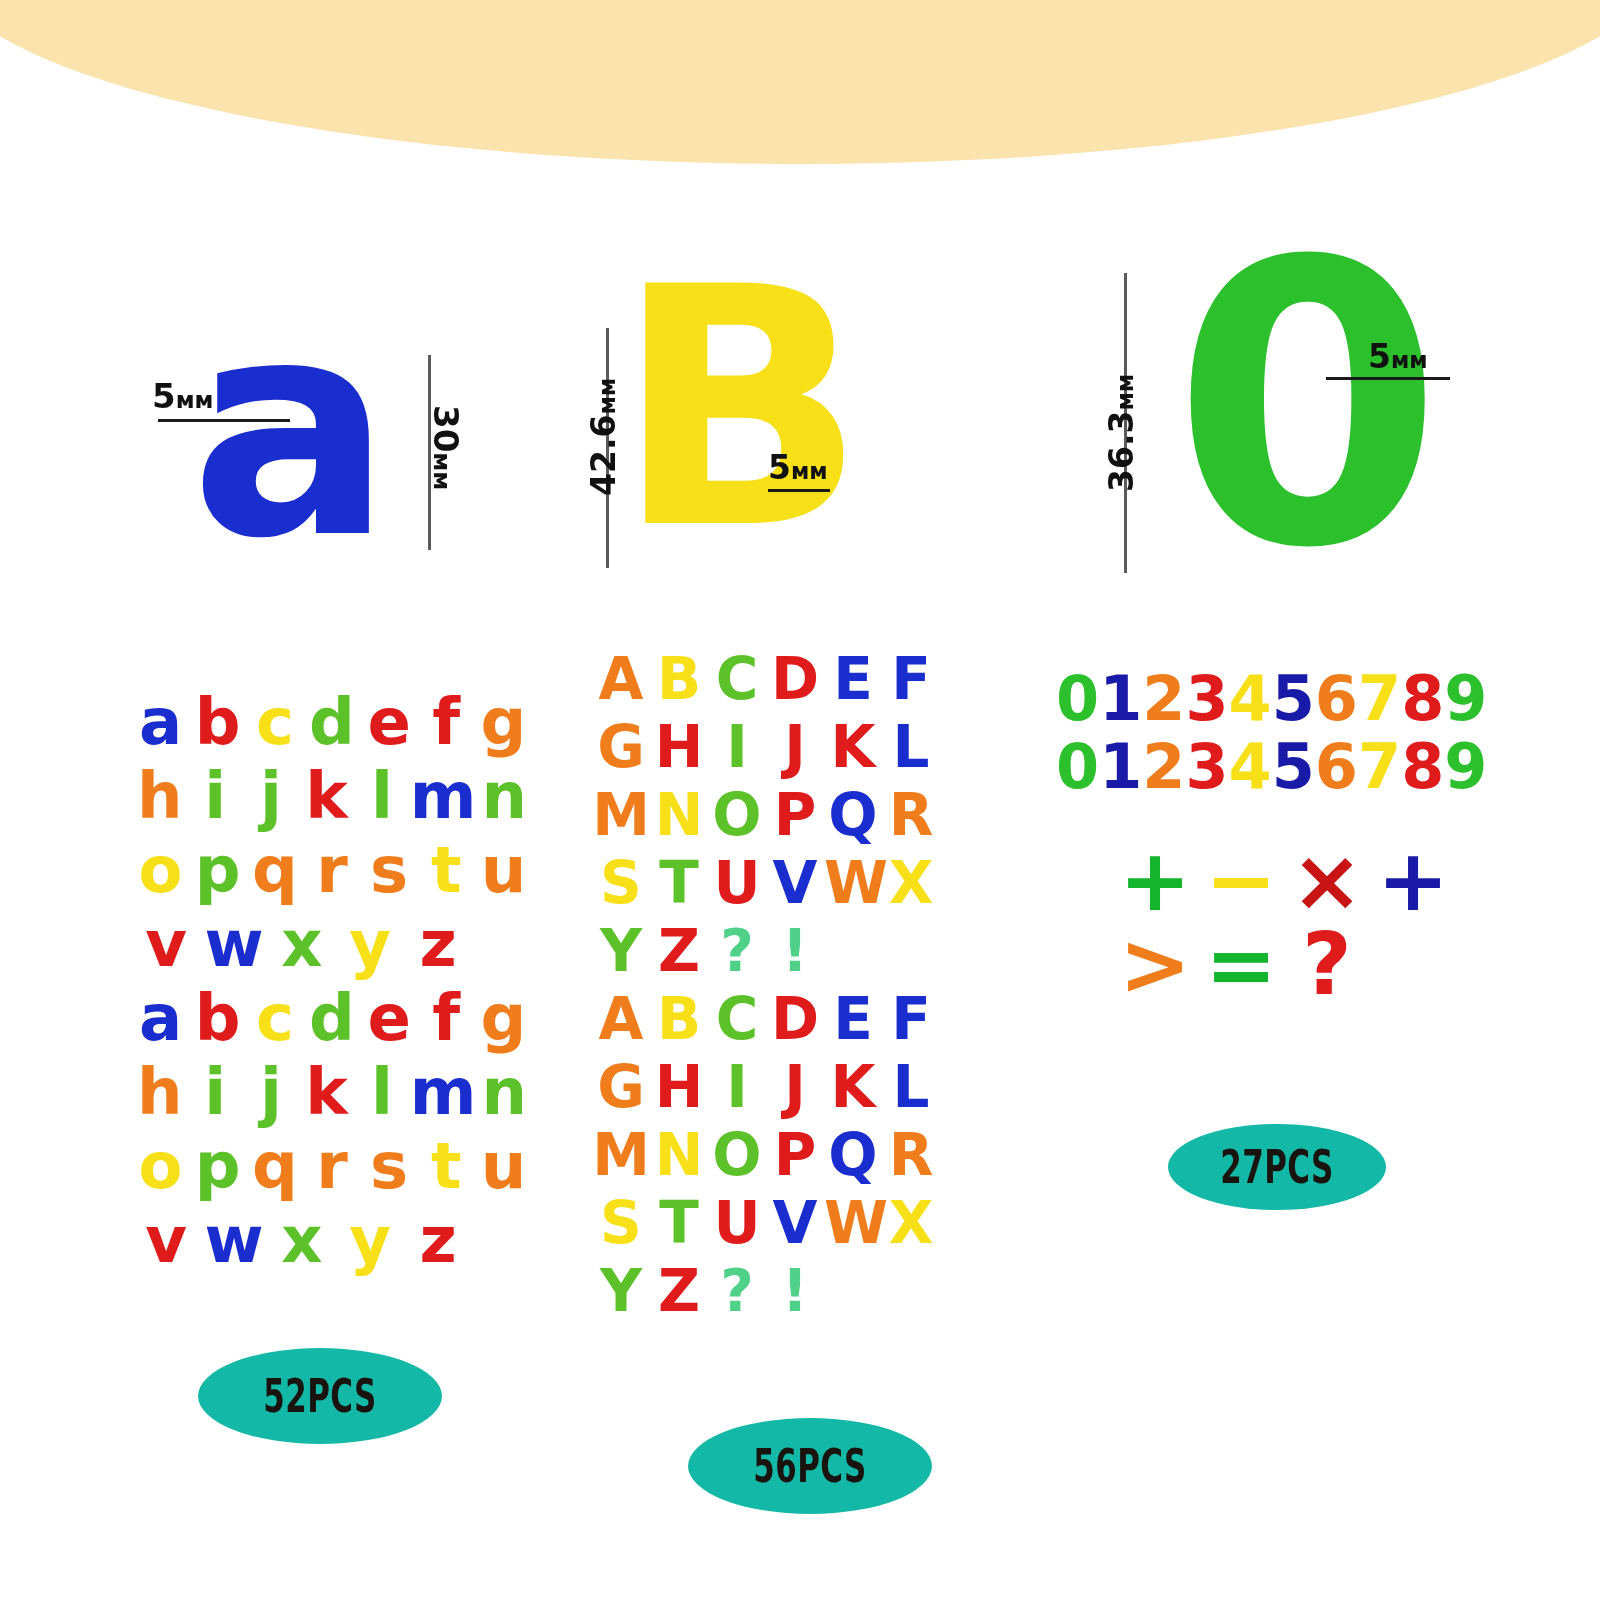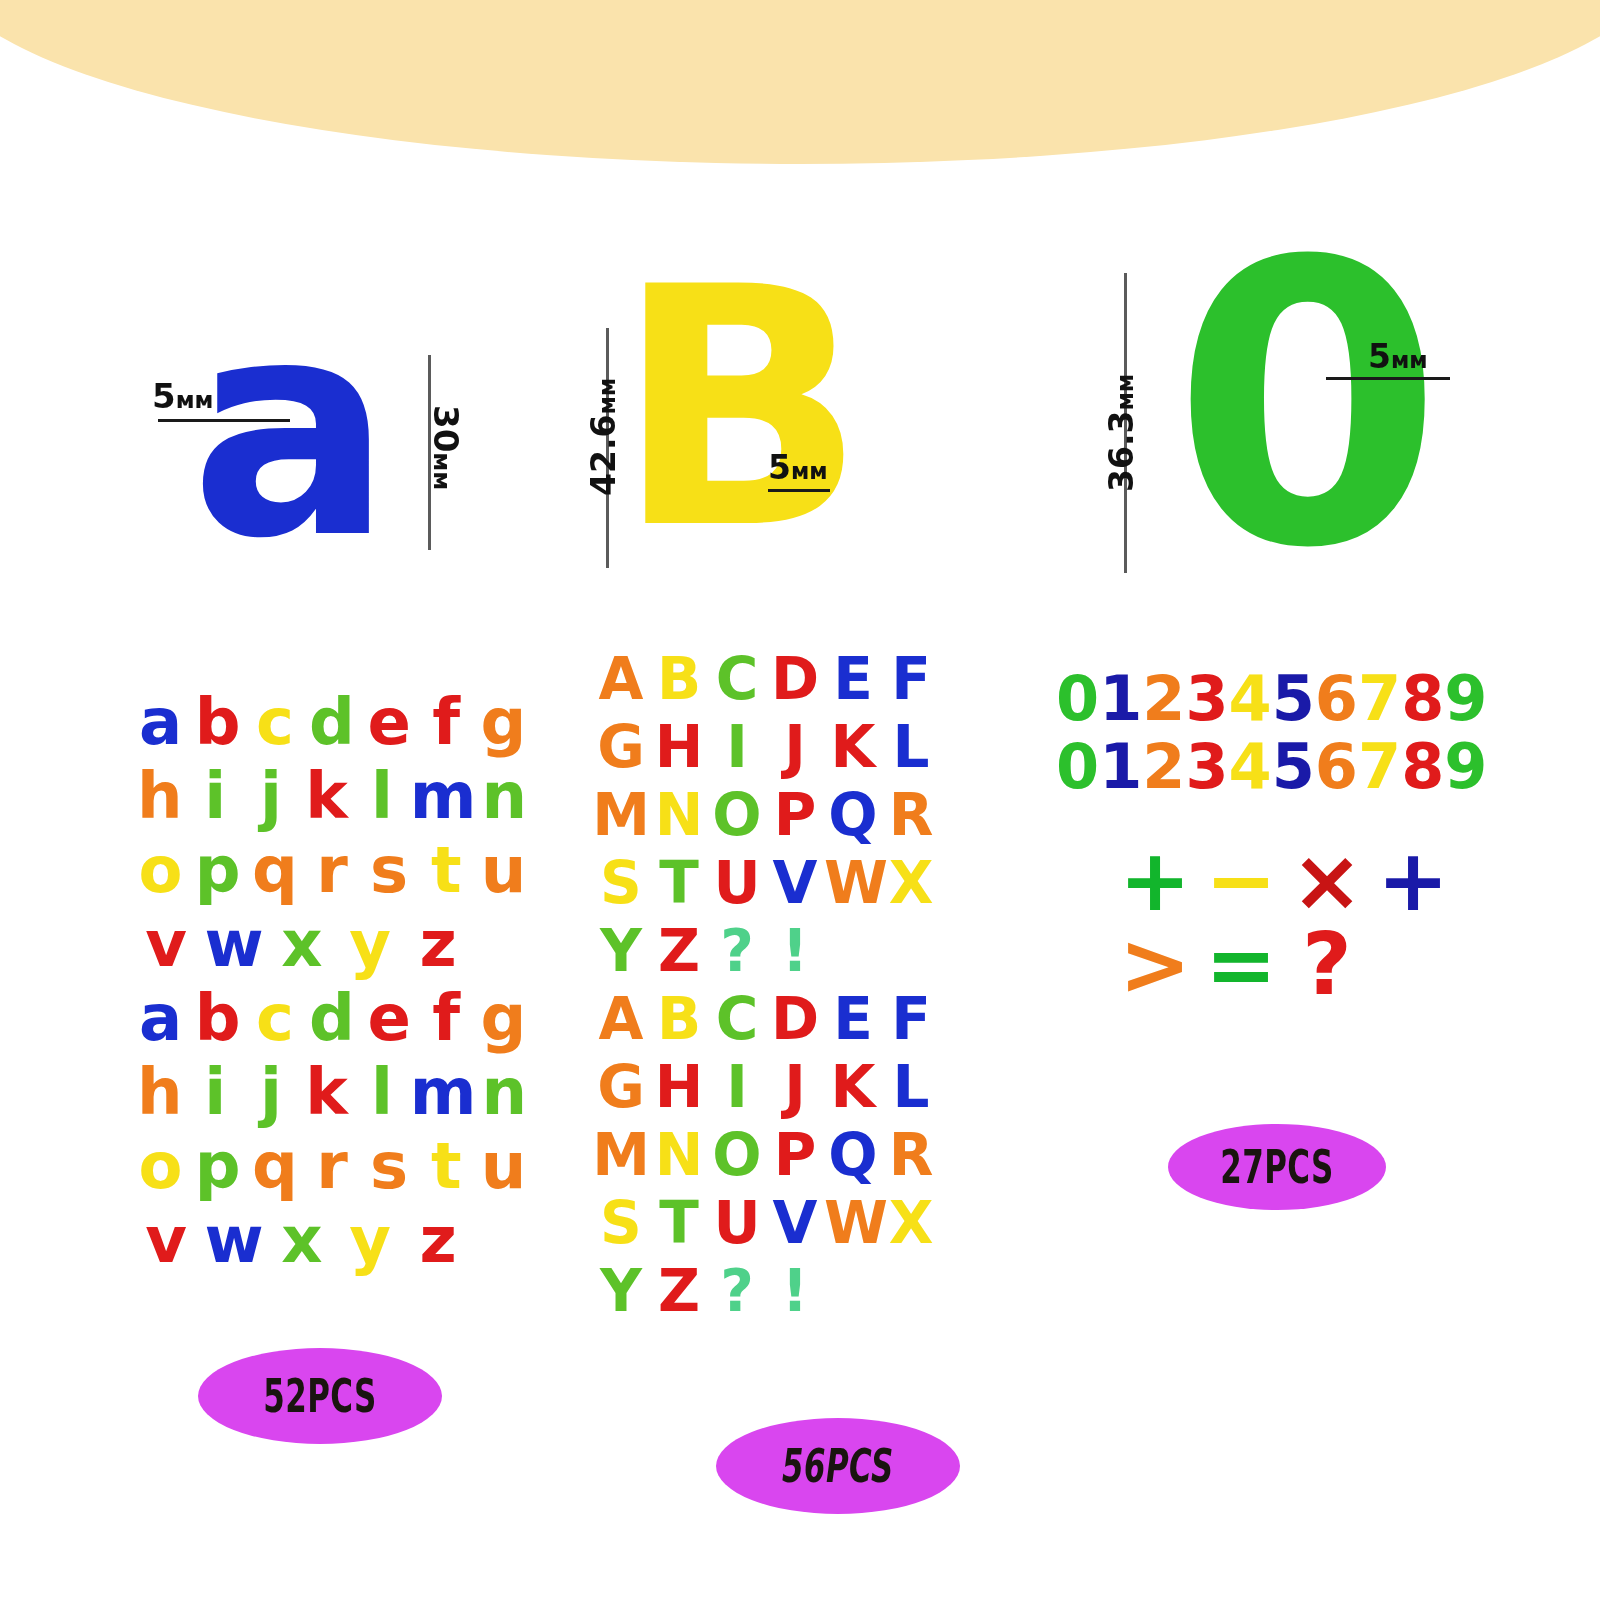--- a/index.html
+++ b/index.html
@@ -120,21 +120,21 @@
   .syms .cell {
     font-size: 86px;
     width: 86px;
     line-height: 0.95;
   }
   .syms .grid-row { margin-bottom: 2px; }
 
   
   .pcs-badge {
     position: absolute;
-    background: #d946ef;
+    background: #14b8a6;
     border-radius: 50%;
     display: flex;
     align-items: center;
     justify-content: center;
     color: #1a1410;
     text-align: center;
   }
   .pcs-badge span {
     font-family: "Liberation Sans Narrow", "DejaVu Sans Condensed", "Liberation Sans", sans-serif;
     font-size: 40px;
@@ -327,21 +327,21 @@
       <div class="cell" style="color: rgb(247, 224, 23);">X</div>
     </div>
     <div class="grid-row">
       <div class="cell" style="color: rgb(93, 194, 41);">Y</div>
       <div class="cell" style="color: rgb(224, 27, 27);">Z</div>
       <div class="cell" style="color: rgb(79, 209, 138);">?</div>
       <div class="cell" style="color: rgb(79, 209, 138);">!</div>
     </div>
   </div>
 
-<div class="pcs-badge" style="left:716px; top:1418px; width:244px; height:96px;font-style:italic;">
+<div class="pcs-badge" style="left:688px; top:1418px; width:244px; height:96px;">
   <span>56PCS</span>
 </div>
 
 <div class="sheet nums" id="numbers-sheet" style="left:1056px; top:668px; width:420px;">
     <div class="grid-row">
       <div class="cell" style="color: rgb(44, 192, 44);">0</div>
       <div class="cell" style="color: rgb(26, 26, 168);">1</div>
       <div class="cell" style="color: rgb(240, 125, 28);">2</div>
       <div class="cell" style="color: rgb(224, 27, 27);">3</div>
       <div class="cell" style="color: rgb(247, 224, 23);">4</div>

